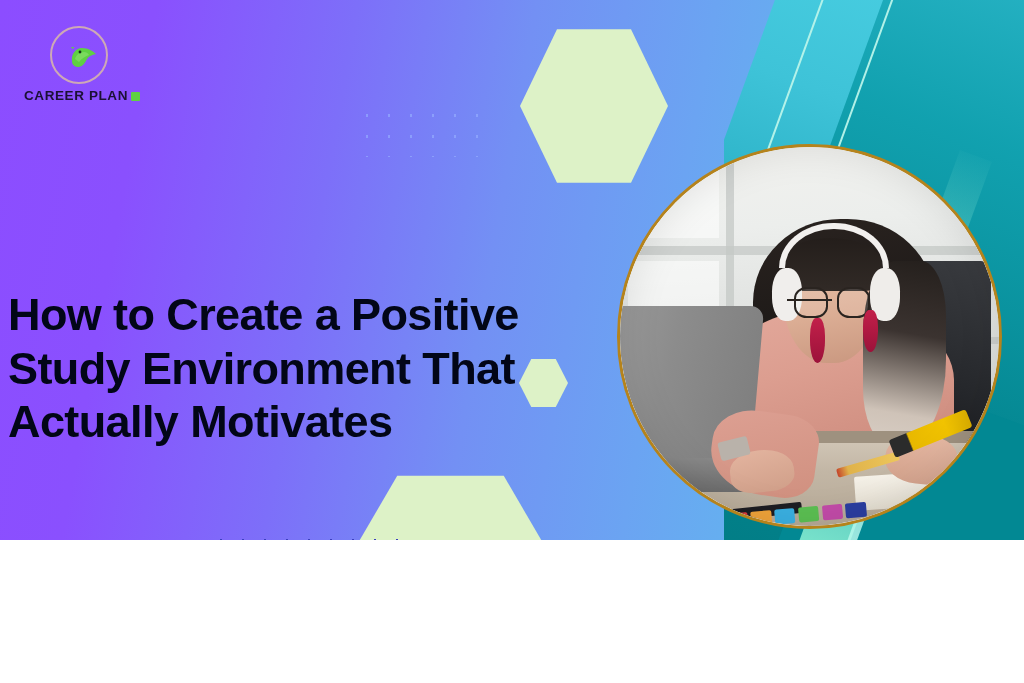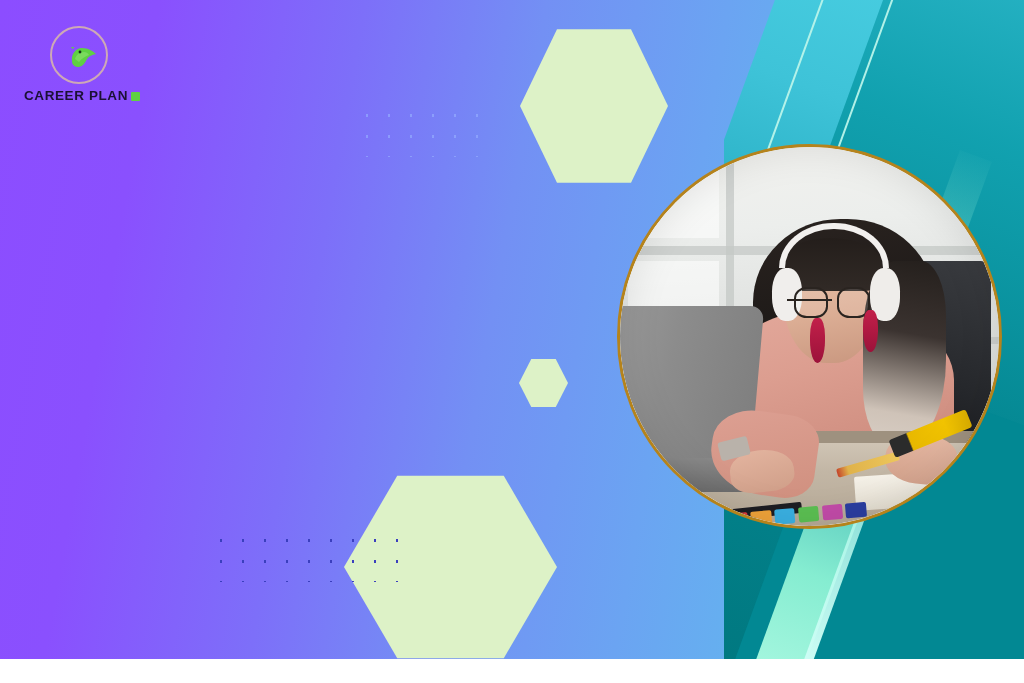--- a/index.html
+++ b/index.html
@@ -7,21 +7,21 @@
     padding: 0;
     background: #ffffff;
   }
   body {
     font-family: "Liberation Sans", sans-serif;
   }
 
   .banner {
     position: relative;
     width: 1024px;
-    height: 659px;
+    height: 540px;
     overflow: hidden;
     background: linear-gradient(100deg,
         #8c4dff 0%,
         #8a50fe 14%,
         #7d6ff9 32%,
         #7390f4 48%,
         #6ba4f2 64%,
         #64b2ef 76%,
         #5bc4e6 86%,
         #4fcfe0 94%,
@@ -390,20 +390,23 @@
     </div>
   </div>
 
   <div class="hex hex-top"></div>
   <div class="hex hex-small"></div>
   <div class="hex hex-big"></div>
 
   <div class="dots dots-top"></div>
   <div class="dots dots-bottom"></div>
 
+  <h1 class="headline">How to Create a Positive
+Study Environment That
+Actually Motivates</h1>
 
   <div class="photo-wrap">
     <div class="photo">
 
       <div class="ph-window"></div>
       <div class="ph-win-mull" style="left:0; top:26%; width:100%; height:2.5%;"></div>
       <div class="ph-win-mull" style="left:0; top:50%; width:100%; height:2%;"></div>
       <div class="ph-win-mull" style="left:28%; top:0; width:2%; height:60%;"></div>
       <div class="ph-win-pane" style="left:2%; top:2%; width:24%; height:22%;"></div>
       <div class="ph-win-pane" style="left:2%; top:30%; width:24%; height:18%;"></div>

